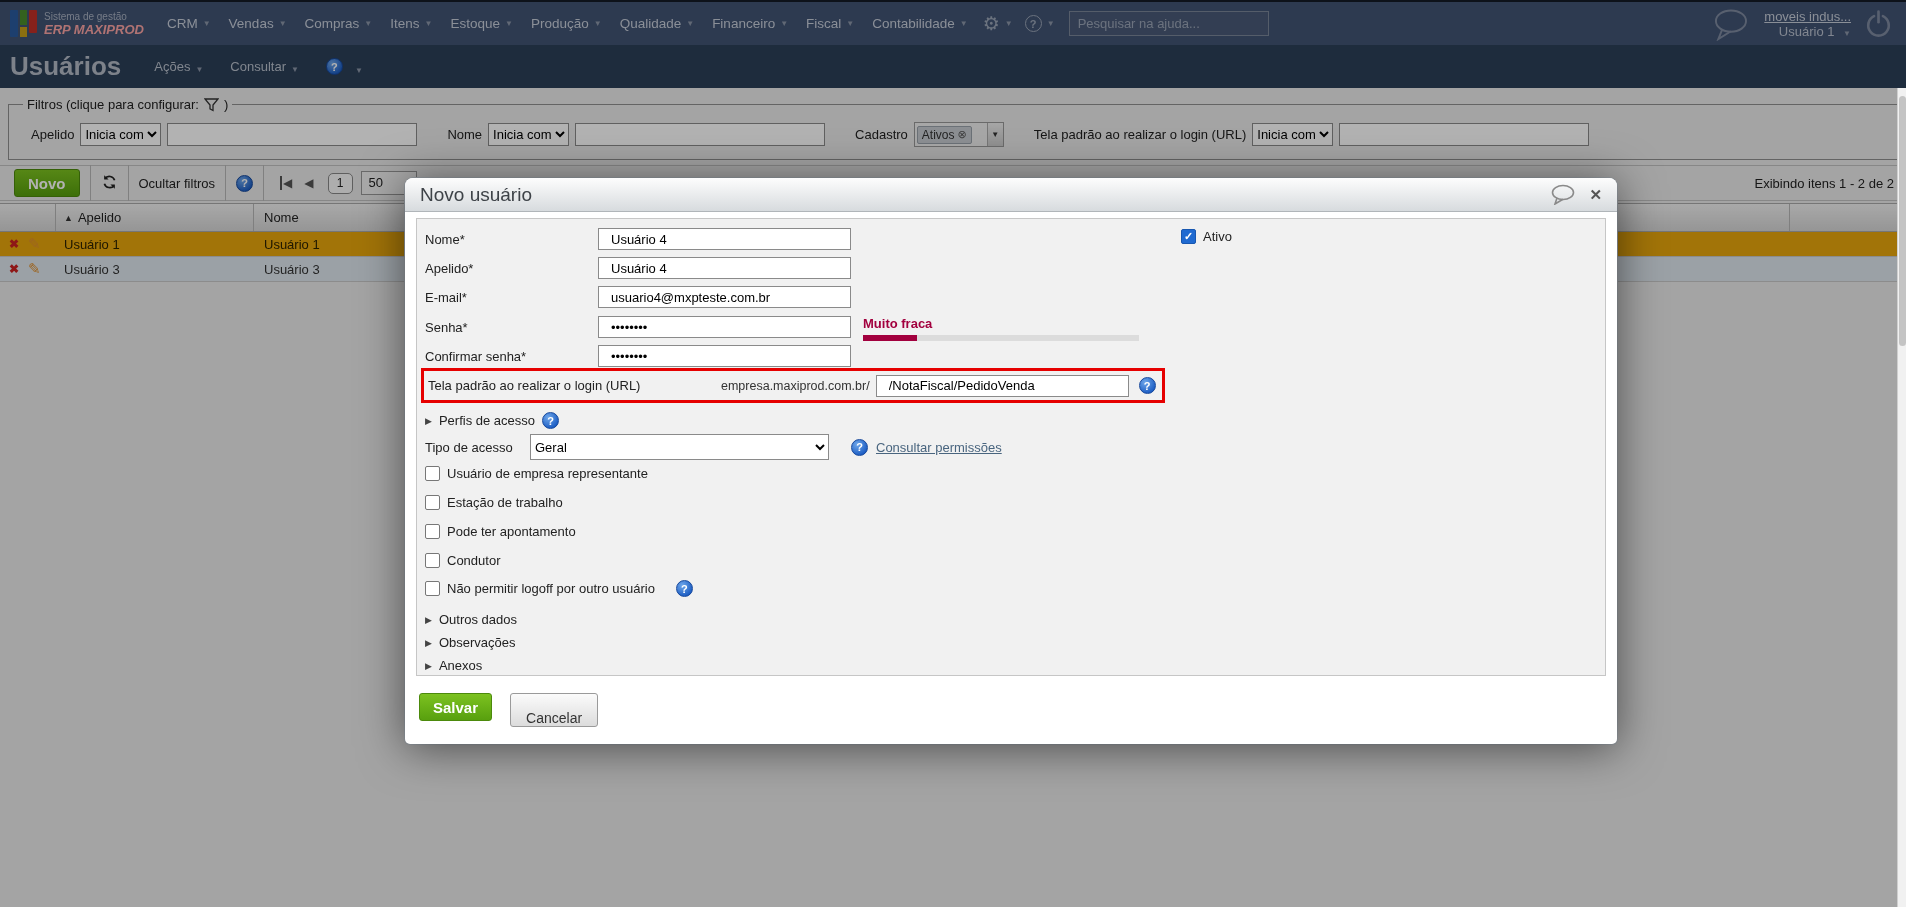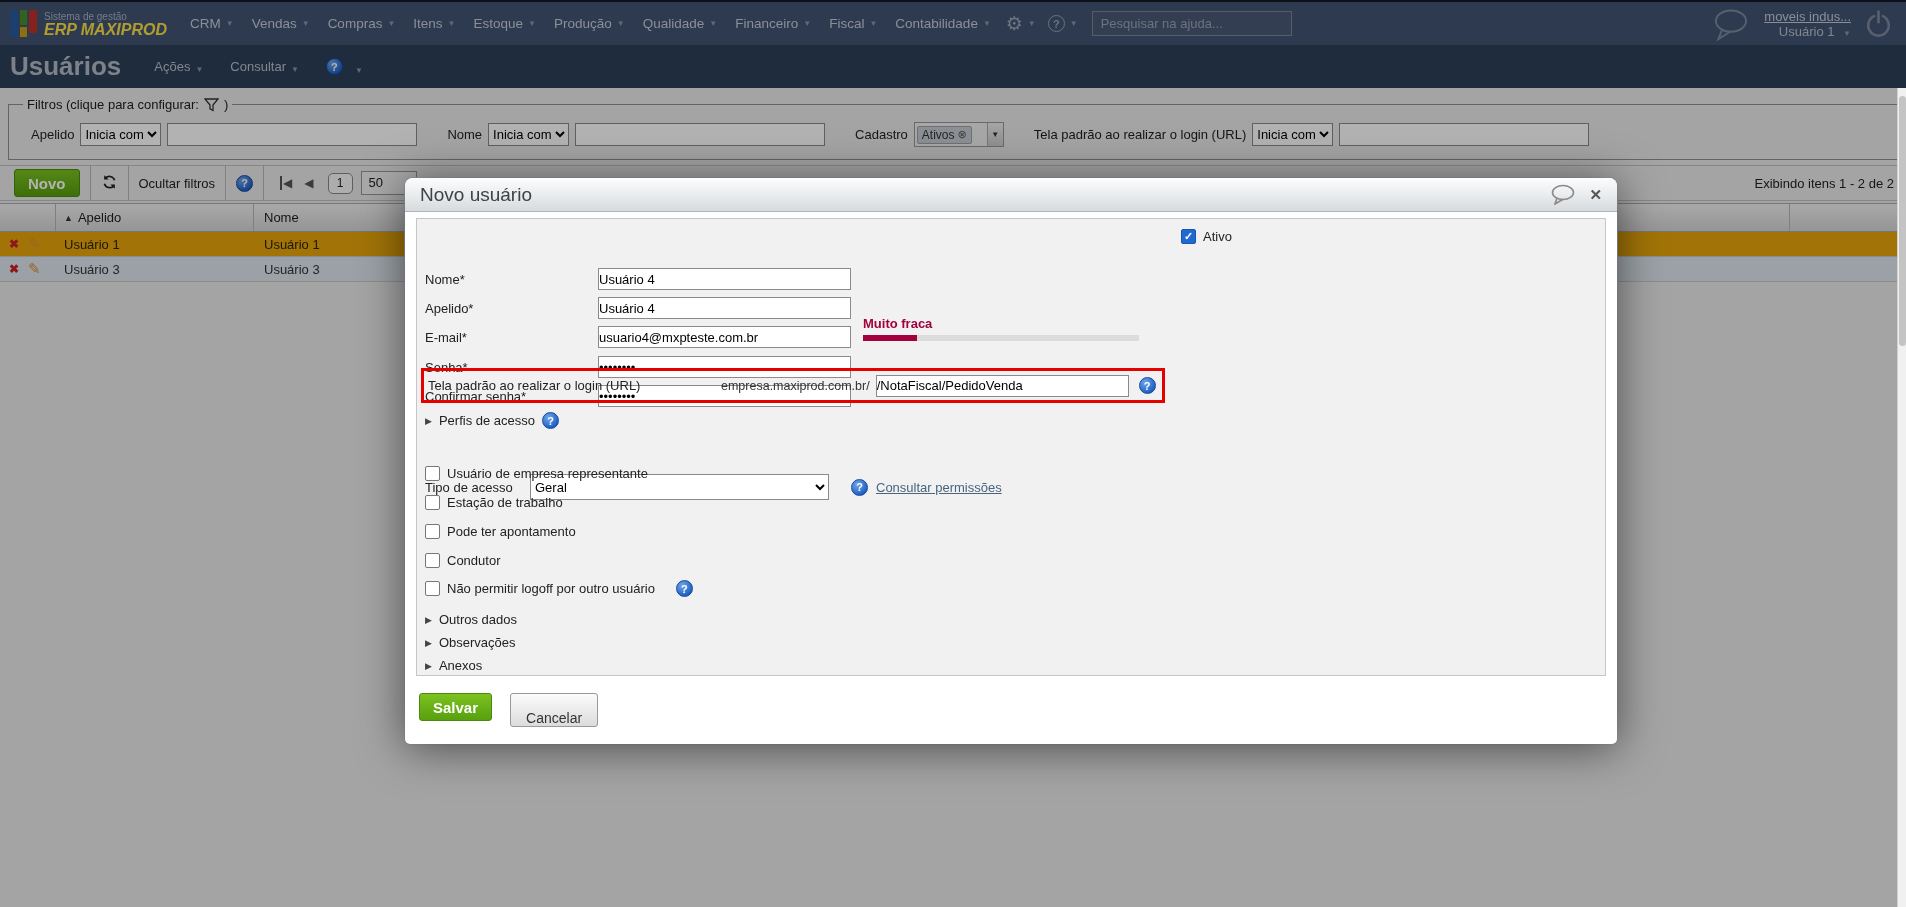--- a/index.html
+++ b/index.html
@@ -12,21 +12,21 @@
             display:flex; align-items:center; color:#c6cdd9; }
   .logo { display:flex; align-items:center; gap:7px; margin-left:10px; margin-right:14px; }
   .logo-blocks { display:flex; gap:2px; height:27px; }
   .lb { width:8px; border-radius:1px; }
   .lb1 { background:#2a5b9e; height:27px; }
   .lbcol { display:flex; flex-direction:column; gap:2px; }
   .lb2 { background:#4a8b2c; height:15px; width:7px; }
   .lb3 { background:#c8a018; height:10px; width:7px; }
   .lb4 { background:#c03028; height:23px; }
   .brand1 { font-size:10px; color:#a9b2c2; line-height:11px; }
-  .brand2 { font-size:16px; font-weight:bold; font-style:italic; color:#fde047; line-height:15px; }
+  .brand2 { font-size:13px; font-weight:bold; font-style:italic; color:#fca5a5; line-height:15px; }
   .menu-item { display:flex; align-items:center; padding:0 9px; font-size:13.5px; cursor:pointer; white-space:nowrap; }
   .caret { font-size:8px; color:#8b96a8; margin-left:5px; }
   .tb-ico { display:flex; align-items:center; padding:0 6px; cursor:pointer; }
   .gear { font-size:19px; color:#9aa5b6; }
   .qout { width:17px; height:17px; border:1.5px solid #9aa5b6; border-radius:50%; color:#9aa5b6;
           font-size:11px; font-weight:bold; display:inline-flex; align-items:center; justify-content:center; }
   .help-search { width:200px; height:25px; margin-left:8px; background:#4a5a77; border:1px solid #7a8699;
           color:#c9d0dc; font-size:13px; padding:0 8px; }
   .help-search::placeholder { color:#9aa4b6; }
   .top-right { position:absolute; right:14px; top:0; height:45px; display:flex; align-items:center; gap:14px; }
@@ -98,23 +98,23 @@
   
   .modal { position:absolute; left:405px; top:178px; width:1212px; height:566px; background:#fff;
            border-radius:8px 8px 5px 5px; box-shadow:0 4px 45px rgba(0,0,0,0.55), 0 0 0 1px #9aa0a6; z-index:100; }
   .mtitle { height:34px; background:linear-gradient(#fdfdfd,#d7dbde); border-bottom:1px solid #b0b5b9;
             border-radius:8px 8px 0 0; display:flex; align-items:center; padding:0 15px;
             font-size:19px; color:#3e4348; }
   .mtitle-icons { margin-left:auto; display:flex; align-items:center; gap:13px; }
   .mclose { font-size:15px; font-weight:bold; color:#555; cursor:pointer; }
   .mpanel { position:absolute; left:11px; top:40px; width:1190px; height:458px; background:#f1f1f1;
             border:1px solid #c6c6c6; }
-  .mrow { position:absolute; left:8px; display:flex; align-items:center; height:24px;margin-top:40px; }
+  .mrow { position:absolute; left:8px; display:flex; align-items:center; height:24px; }
   .mlabel { width:173px; font-size:13px; color:#222; flex:none; }
-  .min { width:253px; height:22px; border:1px solid #8a8a8a; background:#fff; font-size:13px; padding:0 0; }
+  .min { width:253px; height:22px; border:1px solid #8a8a8a; background:#fff; font-size:13px; padding:0 12px; }
   .strength-txt { position:absolute; left:446px; top:97px; font-size:13px; font-weight:bold; color:#a2003e; }
   .strength-bar { position:absolute; left:446px; top:116px; width:276px; height:6px; background:#dcdcdc; }
   .strength-fill { width:54px; height:6px; background:#a2003e; }
   .urlbox { position:absolute; left:4px; top:149px; width:744px; height:35px; border:3px solid #e60000;
             display:flex; align-items:center; padding-left:4px; }
   .url-label { width:293px; font-size:13px; color:#222; flex:none; }
   .url-prefix { font-size:12.5px; color:#333; margin-right:6px; }
   .sec { position:absolute; left:8px; display:flex; align-items:center; gap:7px; font-size:13px; color:#222; cursor:pointer; }
   .tri { font-size:9px; color:#444; }
   .cbrow { position:absolute; left:8px; display:flex; align-items:center; gap:7px; font-size:13px; color:#222; }

